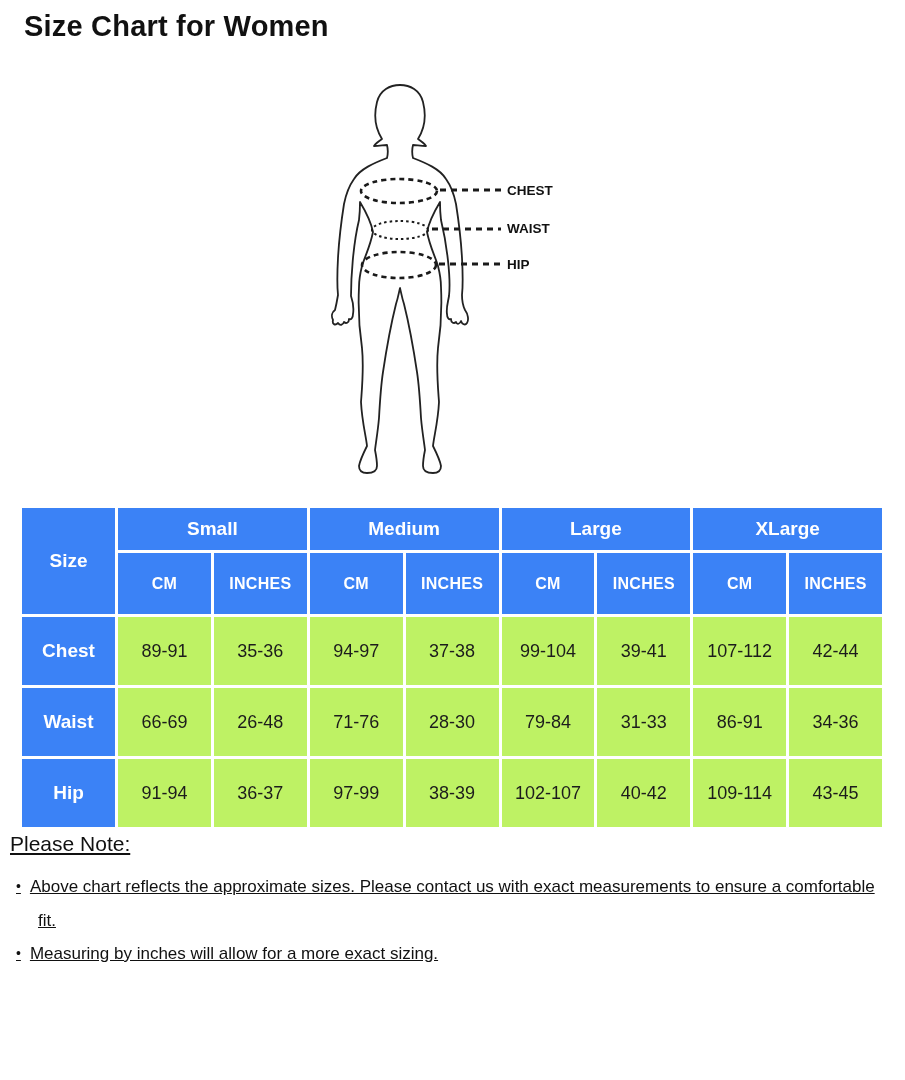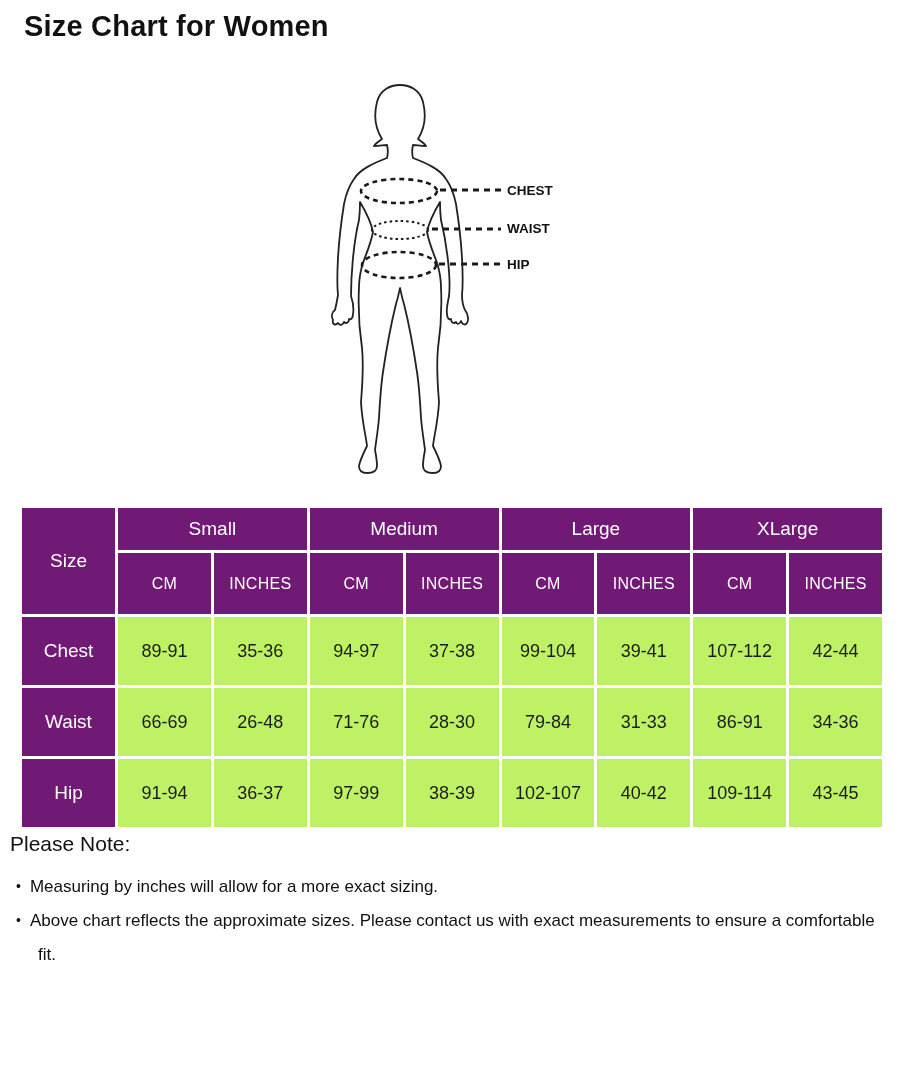--- a/index.html
+++ b/index.html
@@ -14,32 +14,32 @@
   .figure-svg{position:absolute;left:330px;top:80px;}
 
   
   .size-table{
     position:absolute;left:19px;top:505px;width:866px;
     border-collapse:separate;border-spacing:3px;table-layout:fixed;
   }
   .size-table th,.size-table td{
     text-align:center;vertical-align:middle;padding:0;overflow:hidden;
   }
-  .hdr{background:#701a75;color:#ffffff;font-weight:normal;}
+  .hdr{background:#3b82f6;color:#ffffff;font-weight:bold;}
   .corner{font-size:19px;}
   .group{font-size:19px;}
   .unit{font-size:16px;letter-spacing:.3px;}
   .rowlabel{font-size:19px;}
   .size-table td{background:#bef264;color:#1c1c1c;font-size:18px;font-weight:normal;}
   tr.hrow1{height:42px;}
   tr.hrow2{height:61px;}
   tr.datarow{height:68px;}
 
   
-  .notes{position:absolute;left:10px;top:832px;width:874px;}
+  .notes{position:absolute;left:10px;top:832px;width:874px;text-decoration:underline;}
   .notes-heading{font-size:21px;color:#111;}
   .notes-list{list-style:none;margin:14px 0 0 0;padding:0;font-size:17px;line-height:33px;color:#111;}
   .notes-list li{padding-left:28px;text-indent:-22px;}
   .notes-list li::before{content:"\2022";font-size:14px;margin-right:9px;position:relative;top:-1px;}
 </style>
 </head>
 <body>
 
 <div class="page-title">Size Chart for Women</div>
 
@@ -157,16 +157,16 @@
     <td>40-42</td>
     <td>109-114</td>
     <td>43-45</td>
   </tr>
 </tbody>
   </table>
 
 <div class="notes">
   <div class="notes-heading">Please Note:</div>
   <ul class="notes-list">
+    <li>Above chart reflects the approximate sizes. Please contact us with exact measurements to ensure a comfortable fit.</li>
     <li>Measuring by inches will allow for a more exact sizing.</li>
-    <li>Above chart reflects the approximate sizes. Please contact us with exact measurements to ensure a comfortable fit.</li>
   </ul>
 </div>
 
 </body></html>

